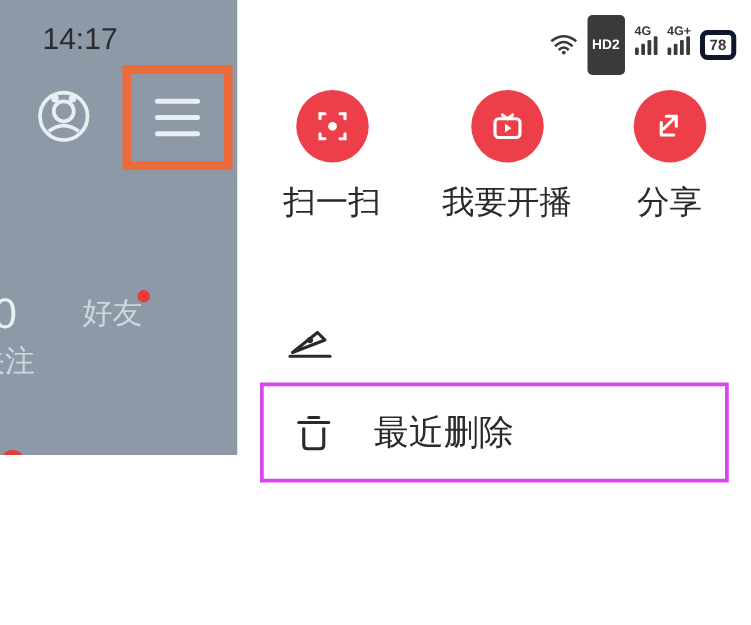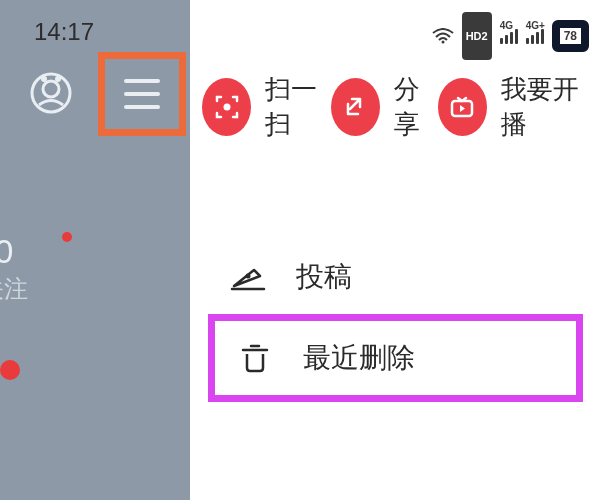--- a/index.html
+++ b/index.html
@@ -9,21 +9,21 @@
   font-family: -apple-system, "PingFang SC", "Microsoft YaHei", sans-serif;
   background: #fff;
   overflow: hidden;
   position: relative;
 }
 .left-panel {
   position: absolute;
   left: 0;
   top: 0;
   width: 190px;
-  height: 500px;
+  height: 364px;
   background: #8e99a8;
   color: #fff;
   overflow: hidden;
 }
 .status-time {
   position: absolute;
   left: 34px;
   top: 18px;
   font-size: 24px;
   font-weight: 500;
@@ -148,39 +148,39 @@
   border-radius: 1px;
 }
 .signal-bars span:nth-child(1){height:6px}
 .signal-bars span:nth-child(2){height:9px}
 .signal-bars span:nth-child(3){height:12px}
 .signal-bars span:nth-child(4){height:15px}
 .battery {
   display: flex;
   align-items: center;
   gap: 2px;
-  border: 8px solid #0f172a;
+  border: 4px solid #0f172a;
   border-radius: 6px;
   padding: 1px 4px;
   font-size: 12px;
   font-weight: 600;
   color: #3a3a3a;
 }
 .actions-row {
   position: absolute;
   top: 72px;
   left: 0;
   right: 0;
   display: flex;
   justify-content: space-around;
   padding: 0 12px;
 }
 .action-item {
   display: flex;
-  flex-direction: row;
+  flex-direction: column;
   align-items: center;
   gap: 14px;
 }
 .action-circle {
   width: 58px;
   height: 58px;
   border-radius: 50%;
   background: #ec3f4a;
   display: flex;
   align-items: center;
@@ -206,21 +206,21 @@
   width: 40px;
   display: flex;
   align-items: center;
   justify-content: center;
 }
 .menu-label {
   font-size: 28px;
   color: #2a2a2a;
 }
 .highlight-box {
-  border: 7px solid #d946ef;
+  border: 3px solid #d946ef;
 }
 </style>
 </head>
 <body>
 
 <div class="left-panel">
   <div class="status-time">14:17</div>
   <div class="avatar-icon">
     <svg viewBox="0 0 42 42" width="42" height="42">
       <circle cx="21" cy="21" r="19" fill="none" stroke="#e9eef3" stroke-width="3"></circle>
@@ -237,20 +237,21 @@
         <span></span>
     </div>
   </div>
   <div class="stats">
     <div class="stat">
       <div class="stat-num">0</div>
       <div class="stat-label">关注</div>
     </div>
     <div class="stat">
       <div class="red-dot-sm"></div>
+      <div class="stat-label">好友</div>
     </div>
   </div>
   <div class="red-dot-bottom"></div>
 </div>
 
 <div class="right-panel">
   <div class="status-right">
     <svg width="22" height="16" viewBox="0 0 22 16">
       <path d="M1 5 Q11 -3 21 5" fill="none" stroke="#3a3a3a" stroke-width="2"></path>
       <path d="M4 9 Q11 2 18 9" fill="none" stroke="#3a3a3a" stroke-width="2"></path>
@@ -287,48 +288,47 @@
         <svg width="30" height="30" viewBox="0 0 30 30">
           <path d="M5 9 L5 5 L9 5 M21 5 L25 5 L25 9 M25 21 L25 25 L21 25 M9 25 L5 25 L5 21" stroke="#fff" stroke-width="2.5" fill="none" stroke-linecap="round"></path>
           <circle cx="15" cy="15" r="3.5" fill="#fff"></circle>
         </svg>
       </div>
       <div class="action-label">扫一扫</div>
     </div>
     <div class="action-item">
       <div class="action-circle">
         <svg width="30" height="30" viewBox="0 0 30 30">
-          <path d="M12 7 L20 7 L20 15 M20 7 L10 17" stroke="#fff" stroke-width="2.5" fill="none" stroke-linecap="round" stroke-linejoin="round"></path>
-          <path d="M8 12 L8 22 L18 22" stroke="#fff" stroke-width="2.5" fill="none" stroke-linecap="round" stroke-linejoin="round"></path>
-        </svg>
-      </div>
-      <div class="action-label">分享</div>
+          <rect x="5" y="9" width="20" height="15" rx="3" fill="none" stroke="#fff" stroke-width="2.5"></rect>
+          <path d="M11 6 L15 9 L19 6" fill="none" stroke="#fff" stroke-width="2.5" stroke-linecap="round"></path>
+          <path d="M13 13 L18 16.5 L13 20 Z" fill="#fff"></path>
+        </svg>
+      </div>
+      <div class="action-label">我要开播</div>
     </div>
     <div class="action-item">
       <div class="action-circle">
         <svg width="30" height="30" viewBox="0 0 30 30">
-          <rect x="5" y="9" width="20" height="15" rx="3" fill="none" stroke="#fff" stroke-width="2.5"></rect>
-          <path d="M11 6 L15 9 L19 6" fill="none" stroke="#fff" stroke-width="2.5" stroke-linecap="round"></path>
-          <path d="M13 13 L18 16.5 L13 20 Z" fill="#fff"></path>
-        </svg>
-      </div>
-      <div class="action-label">我要开播</div>
+          <path d="M12 7 L20 7 L20 15 M20 7 L10 17" stroke="#fff" stroke-width="2.5" fill="none" stroke-linecap="round" stroke-linejoin="round"></path>
+          <path d="M8 12 L8 22 L18 22" stroke="#fff" stroke-width="2.5" fill="none" stroke-linecap="round" stroke-linejoin="round"></path>
+        </svg>
+      </div>
+      <div class="action-label">分享</div>
     </div>
   </div>
 
   <div class="menu-list">
     <div class="menu-item">
       <div class="menu-icon">
         <svg width="36" height="30" viewBox="0 0 36 30">
           <path d="M4 24 L24 8 L30 14 Z" fill="none" stroke="#2a2a2a" stroke-width="2.5" stroke-linejoin="round"></path>
           <circle cx="18" cy="14" r="2.5" fill="#2a2a2a"></circle>
           <line x1="2" y1="27" x2="34" y2="27" stroke="#2a2a2a" stroke-width="2.5" stroke-linecap="round"></line>
         </svg>
       </div>
-      <div class="menu-label">投稿</div>
     </div>
     <div class="menu-item highlight-box">
       <div class="menu-icon">
         <svg width="32" height="32" viewBox="0 0 32 32">
           <line x1="4" y1="8" x2="28" y2="8" stroke="#2a2a2a" stroke-width="2.5" stroke-linecap="round"></line>
           <line x1="12" y1="4" x2="20" y2="4" stroke="#2a2a2a" stroke-width="2.5" stroke-linecap="round"></line>
           <path d="M8 12 L8 26 Q8 29 11 29 L21 29 Q24 29 24 26 L24 12" fill="none" stroke="#2a2a2a" stroke-width="2.5"></path>
         </svg>
       </div>
       <div class="menu-label">最近删除</div>

